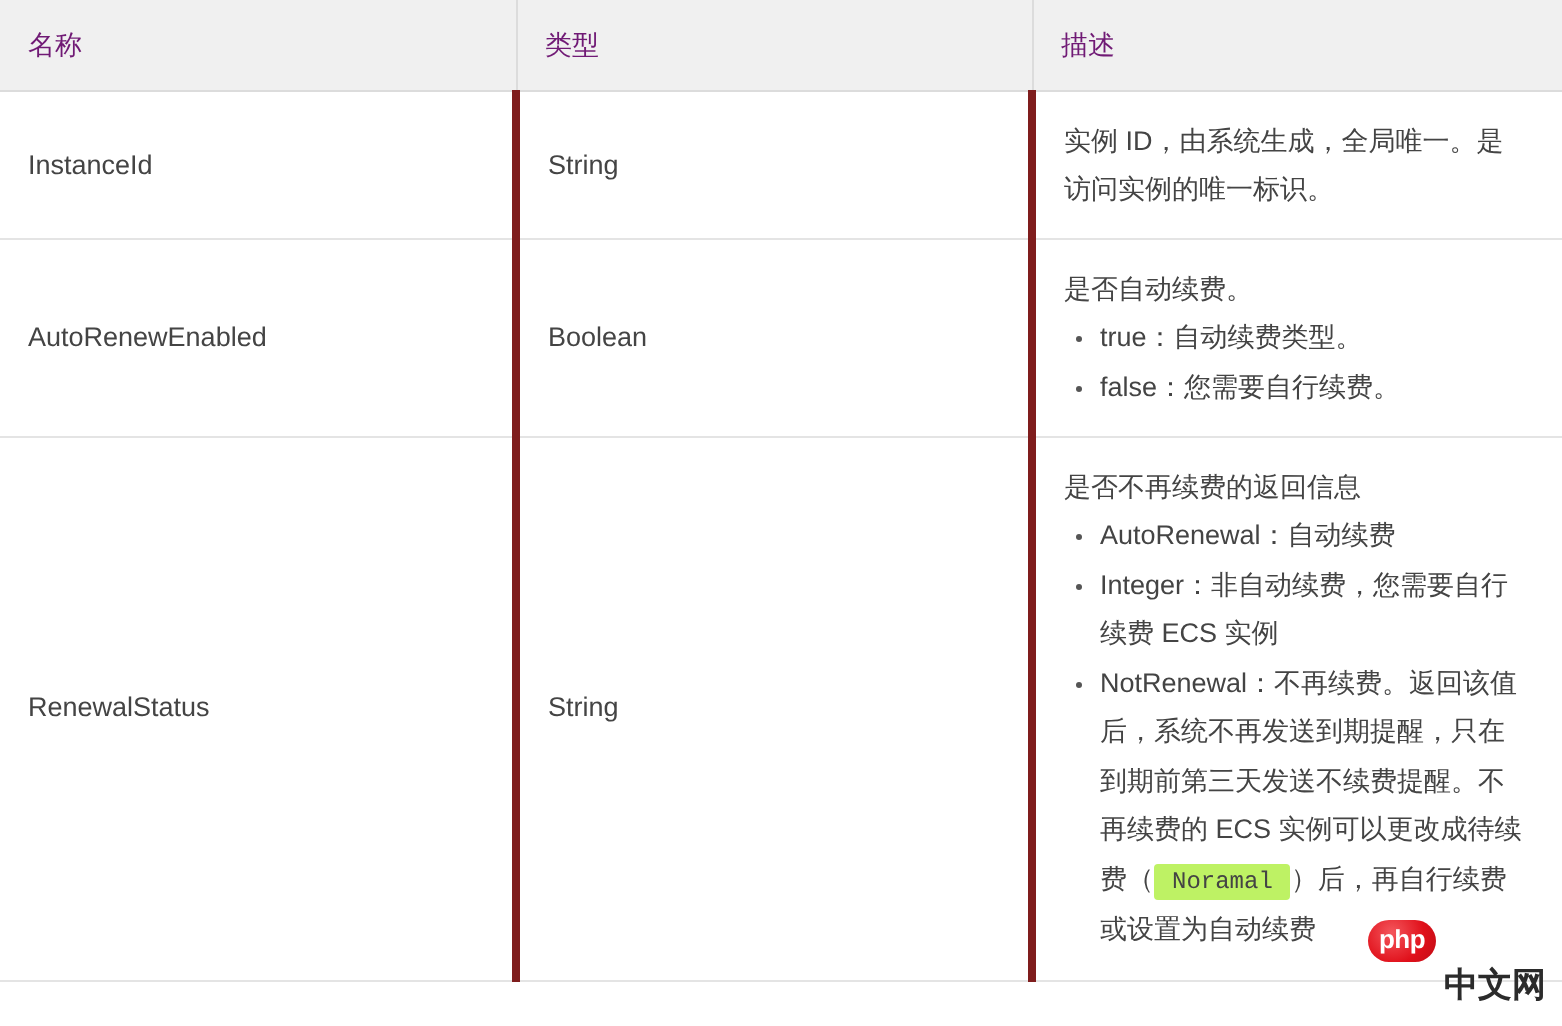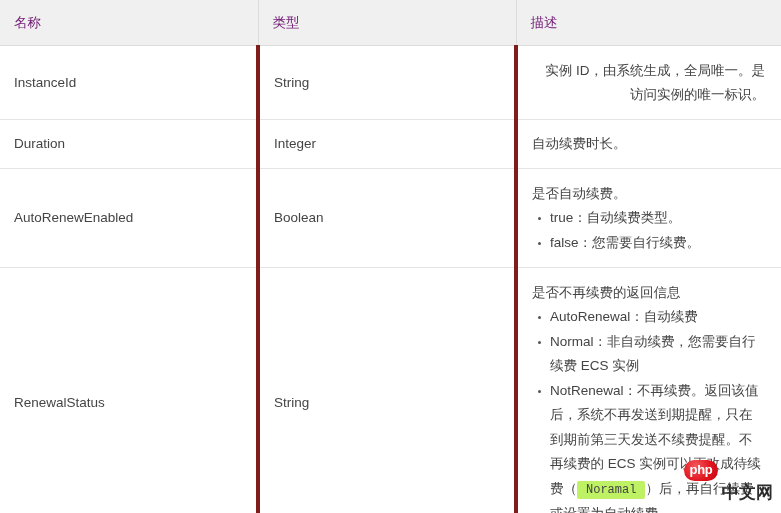--- a/index.html
+++ b/index.html
@@ -48,21 +48,21 @@
     font-size: 13.5px;
     line-height: 24px;
   }
   .doc-table tbody td:last-child { border-right: none; }
 
   .doc-table tbody td.cell-desc {
     vertical-align: top;
     padding-right: 16px;
     color: #444444;
   }
-  .row-instanceid td.cell-desc { padding-top: 13px; text-align: right; }
+  .row-instanceid td.cell-desc { padding-top: 13px; }
   .row-duration   td.cell-desc { padding-top: 12px; }
   .row-autorenew  td.cell-desc { padding-top: 13px; }
   .row-renewal    td.cell-desc { padding-top: 13px; }
 
   .desc-lead {
     margin: 0;
     line-height: 24px;
   }
   ul.desc-list {
     margin: 0;
@@ -153,48 +153,41 @@
   <tbody>
 
     <tr class="row-instanceid">
       <td class="cell-name">InstanceId</td>
       <td class="cell-type">String</td>
       <td class="cell-desc">
         <p class="desc-lead">实例 ID，由系统生成，全局唯一。是访问实例的唯一标识。</p>
       </td>
     </tr>
 
-    <tr class="row-duration">
-      <td class="cell-name">Duration</td>
-      <td class="cell-type">Integer</td>
-      <td class="cell-desc">
-        <p class="desc-lead">自动续费时长。</p>
-      </td>
-    </tr>
 
     <tr class="row-autorenew">
       <td class="cell-name">AutoRenewEnabled</td>
       <td class="cell-type">Boolean</td>
       <td class="cell-desc">
         <p class="desc-lead">是否自动续费。</p>
         <ul class="desc-list">
           <li>true：自动续费类型。</li>
           <li>false：您需要自行续费。</li>
         </ul>
       </td>
     </tr>
 
     <tr class="row-renewal">
       <td class="cell-name">RenewalStatus</td>
       <td class="cell-type">String</td>
       <td class="cell-desc">
         <p class="desc-lead">是否不再续费的返回信息</p>
         <ul class="desc-list">
           <li>AutoRenewal：自动续费</li>
-          <li>Normal：非自动续费，您需要自行续费 ECS 实例</li>
+          <li>Integer：非自动续费，您需要自行续费 ECS 实例</li>
           <li><span>NotRenewal：不再续费。返回该值后，系统不再发送到期提醒，只在到期前第三天发送不续费提醒。不再续费的 ECS 实例可以更改成待续费（</span><code class="inline-code">Noramal</code><span>）后，再自行续费或设置为自动续费</span></li>
         </ul>
       </td>
     </tr>
 
   </tbody>
 </table>
 
 <div class="watermark">
   <span class="wm-php">php</span>

